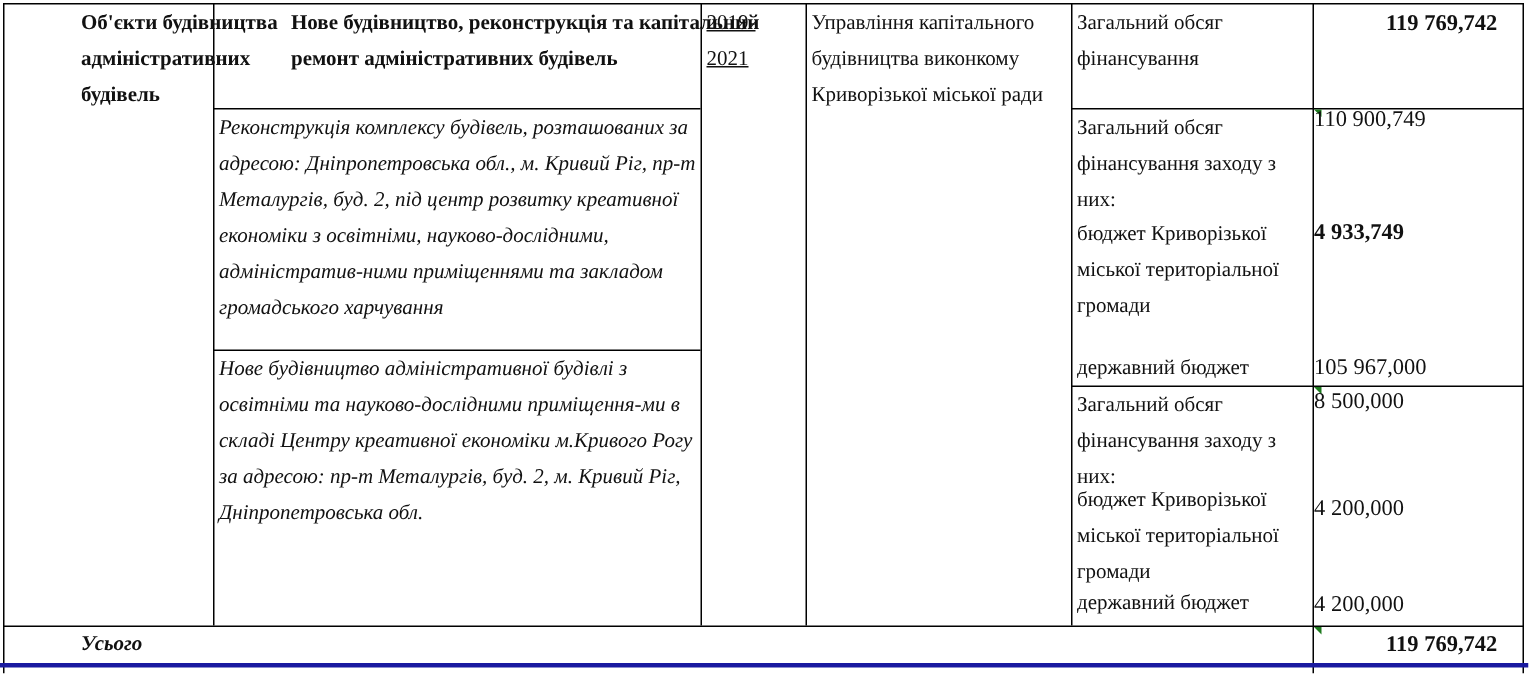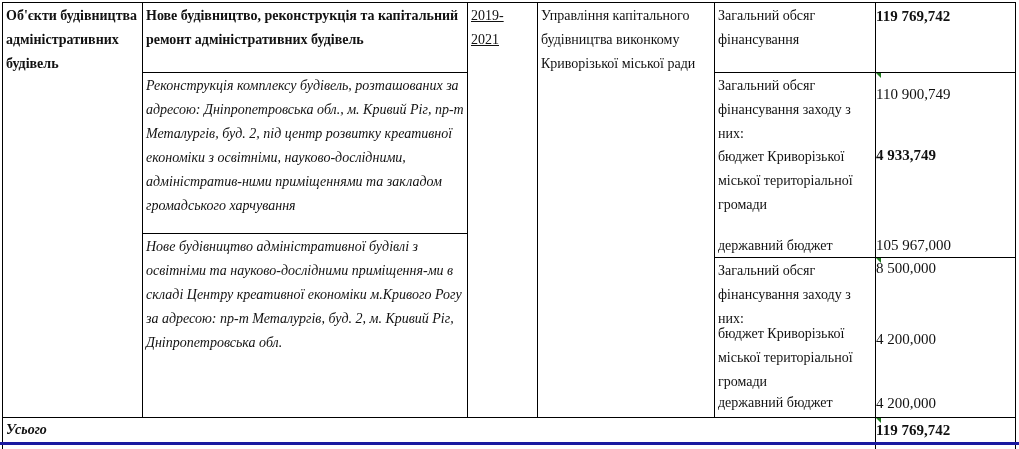--- a/index.html
+++ b/index.html
@@ -1,19 +1,19 @@
 <!DOCTYPE html>
 <html><head>
 <meta charset="utf-8">
 <style>
   html, body { margin: 0; padding: 0; background: #ffffff; }
   body { width: 1019px; height: 449px; position: relative; overflow: hidden;
          font-family: "Liberation Serif", "DejaVu Serif", serif; color: #111; }
   .cell { position: absolute; box-sizing: border-box; font-size: 14px; line-height: 24px; }
-  .b { font-weight: bold; }
+  .b { font-weight: bold; margin-left: 48px; }
   .i { font-style: italic; }
   .line-h { position: absolute; height: 1px; background: #000; }
   .line-v { position: absolute; width: 1px; background: #000; }
   .num { text-align: left; }
   .corner { position: absolute; width: 0; height: 0; border-top: 5px solid #1e7a1e; border-left: 5px solid transparent; }
   .blue { position: absolute; left: 0; width: 1019px; height: 3px; background: #1a1aa0; }
   .t { white-space: pre-line; text-decoration: underline; }
 </style>
 </head>
 <body>
@@ -50,21 +50,21 @@
 
 <div class="cell" style="left:718px;top:4px;width:155px;">Загальний обсяг фінансування</div>
 <div class="cell" style="left:718px;top:74px;width:156px;">Загальний обсяг фінансування заходу з них:</div>
 <div class="cell" style="left:718px;top:145px;width:156px;">бюджет Криворізької міської територіальної громади</div>
 <div class="cell" style="left:718px;top:234px;width:156px;">державний бюджет</div>
 <div class="cell" style="left:718px;top:259px;width:156px;">Загальний обсяг фінансування заходу з них:</div>
 <div class="cell" style="left:718px;top:322px;width:156px;">бюджет Криворізької міської територіальної громади</div>
 <div class="cell" style="left:718px;top:391px;width:156px;">державний бюджет</div>
 
 <div class="cell num b" style="left:876px;top:4px;width:139px;font-size:15px;">119 769,742</div>
-<div class="cell num" style="left:876px;top:82px;width:139px;font-size:15px;">110 900,749</div>
+<div class="cell num" style="left:876px;top:68px;width:139px;font-size:15px;">110 900,749</div>
 <div class="cell num" style="left:876px;top:143px;width:139px;font-size:15px;font-weight:bold;">4 933,749</div>
 <div class="cell num" style="left:876px;top:233px;width:139px;font-size:15px;">105 967,000</div>
 <div class="cell num" style="left:876px;top:256px;width:139px;font-size:15px;">8 500,000</div>
 <div class="cell num" style="left:876px;top:327px;width:139px;font-size:15px;">4 200,000</div>
 <div class="cell num" style="left:876px;top:391px;width:139px;font-size:15px;">4 200,000</div>
 
 <div class="cell b i" style="left:6px;top:418px;width:300px;">Усього</div>
 <div class="cell num b" style="left:876px;top:418px;width:139px;font-size:15px;">119 769,742</div>
 
 </body></html>

